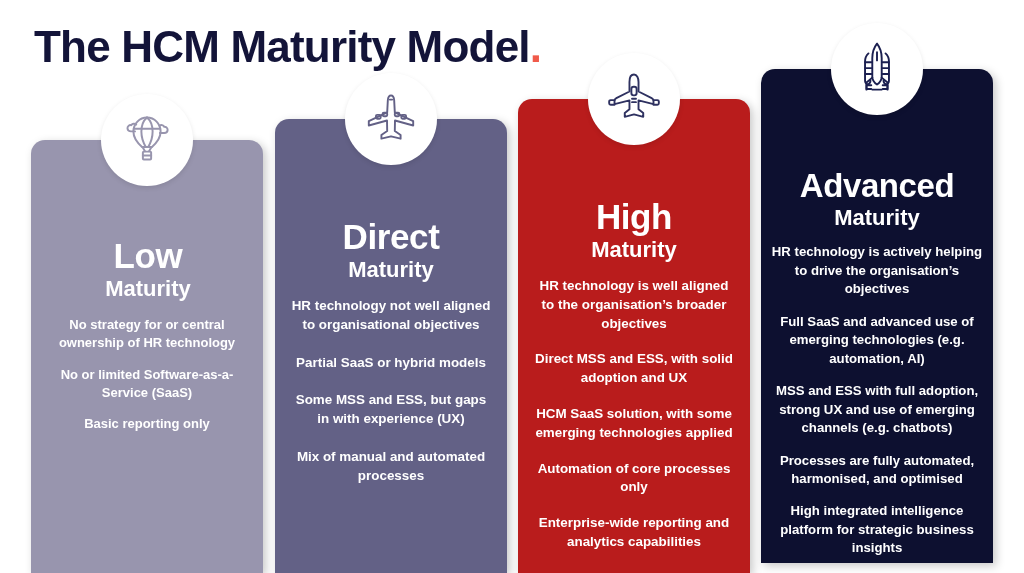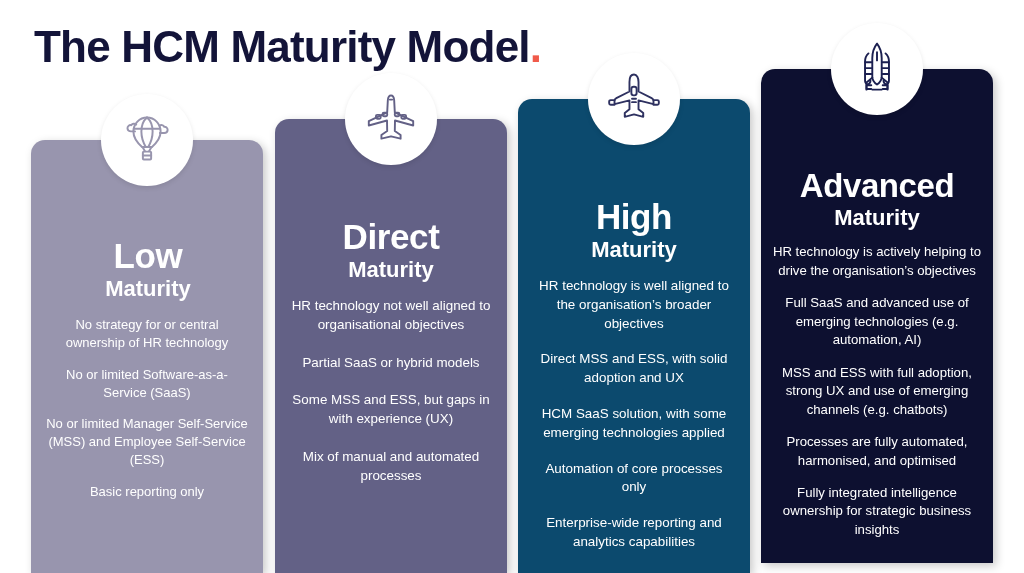--- a/index.html
+++ b/index.html
@@ -22,21 +22,21 @@
   
   .card {
     position:absolute;
     width:232px;
     border-radius:14px 14px 0 0;
     box-shadow:3px 3px 10px rgba(0,0,0,0.22);
     overflow:visible;
   }
   .card.c0 { left:31px;  top:140px; height:433px; background:#9895ae; }
   .card.c1 { left:275px; top:119px; height:454px; background:#636186; }
-  .card.c2 { left:518px; top:99px;  height:474px; background:#0c4a6e; }
+  .card.c2 { left:518px; top:99px;  height:474px; background:#b91c1c; }
   .card.c3 { left:761px; top:69px;  height:494px; background:#0d1030; }
 
   
   .icon-circle {
     position:absolute; left:50%; top:-46px;
     transform:translateX(-50%);
     width:92px; height:92px; border-radius:50%;
     background:#ffffff;
     display:flex; align-items:center; justify-content:center;
     box-shadow:0 2px 5px rgba(0,0,0,0.10);
@@ -64,21 +64,21 @@
   }
 
   .points {
     margin-top:14px;
     padding:0 14px;
     text-align:center;
     color:#ffffff;
   }
   .c3 .points { padding:0 9px; margin-top:12px; }
   .point {
-    font-size:13.2px; font-weight:normal; line-height:1.40;
+    font-size:13.2px; font-weight:bold; line-height:1.40;
     margin-bottom:13px;
   }
   .c0 .point { font-size:13px; margin-bottom:13px; }
   .c1 .point { font-size:13.4px; margin-bottom:19px; }
   .c2 .point { font-size:13.4px; margin-bottom:17px; }
   .c3 .point { font-size:13.2px; margin-bottom:14px; }
 </style>
 </head>
 <body>
 
@@ -104,21 +104,20 @@
         </svg>
       </span>
     </div>
     <div class="card-head">
       <div class="level">Low</div>
       <div class="maturity">Maturity</div>
     </div>
     <div class="points">
       <div class="point">No strategy for or central ownership of HR technology</div>
       <div class="point">No or limited Software-as-a-Service (SaaS)</div>
-      <div class="point">No or limited Manager Self-Service (MSS) and Employee Self-Service (ESS)</div>
       <div class="point">Basic reporting only</div>
     </div>
   </div>
 
   <div class="card c1">
     <div class="icon-circle">
       <span>
         <svg width="58" height="58" viewBox="0 0 64 64" fill="none" stroke="#636186" stroke-width="2.1" stroke-linecap="round" stroke-linejoin="round">
           <path d="M32 6c-2 0-3.3 2.3-3.5 5.3l-.7 13.4-20.3 9.6v4.9l20.1-5.5.2 11.6-6.4 4.4v4l10.6-2.6 10.6 2.6v-4l-6.4-4.4.2-11.6 20.1 5.5v-4.9l-20.3-9.6-.7-13.4C35.3 8.3 34 6 32 6z"></path>
           <path d="M30.7 10.6h2.6"></path>
@@ -186,17 +185,17 @@
     </div>
     <div class="card-head">
       <div class="level">Advanced</div>
       <div class="maturity">Maturity</div>
     </div>
     <div class="points">
       <div class="point">HR technology is actively helping to drive the organisation’s objectives</div>
       <div class="point">Full SaaS and advanced use of emerging technologies (e.g. automation, AI)</div>
       <div class="point">MSS and ESS with full adoption, strong UX and use of emerging channels (e.g. chatbots)</div>
       <div class="point">Processes are fully automated, harmonised, and optimised</div>
-      <div class="point">Fully integrated intelligence ownership for strategic business insights</div>
+      <div class="point">High integrated intelligence platform for strategic business insights</div>
     </div>
   </div>
 
 </div>
 
 </body></html>

